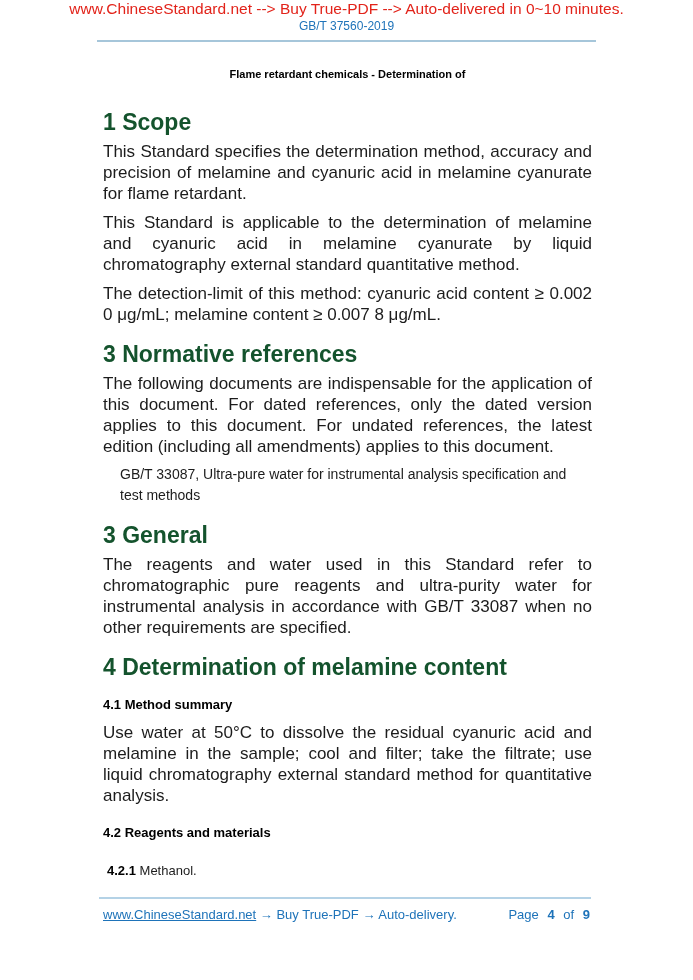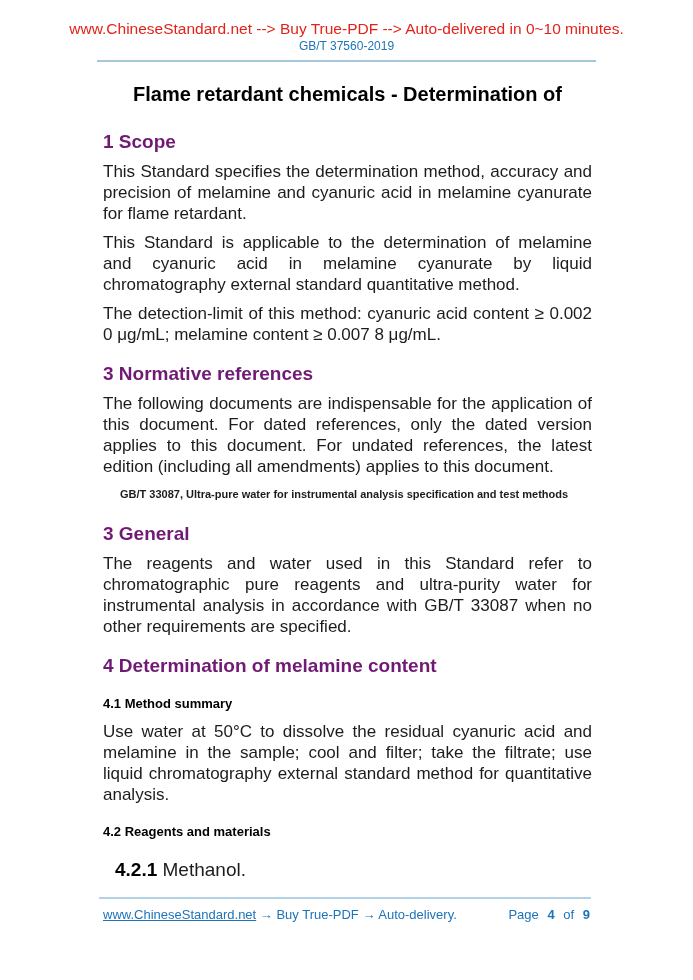--- a/index.html
+++ b/index.html
@@ -10,83 +10,82 @@
   body {
     position: relative;
     width: 693px;
     height: 980px;
     font-family: "Liberation Sans", "DejaVu Sans", sans-serif;
     color: #1c1c1c;
     overflow: hidden;
   }
 
   
-  .page-header { text-align: center; padding-top: 20px; }
+  .page-header { text-align: center; }
   .promo {
     color: #e2231a;
     font-size: 15.5px;
     line-height: 18px;
     white-space: nowrap;
   }
   .std-code {
     color: #1e73b9;
     font-size: 12px;
     line-height: 15px;
     margin-top: 1px;
   }
   .rule { height: 0; border-top: 2px solid #a6c6da; }
   .top-rule { width: 499px; margin: 6px auto 0 97px; }
 
   
   .content { width: 489px; margin-left: 103px; }
 
   .doc-title {
-    font-size: 20px;
+    font-size: 11px;
     font-weight: bold;
     color: #000;
     text-align: center;
     line-height: 37px;
     margin: 14px 0 0;
   }
   .doc-title span { display: block; }
 
   h2.sec {
-    font-size: 19px;
+    font-size: 23px;
     font-weight: bold;
-    color: #701a75;
+    color: #14532d;
     line-height: 22px;
     margin: 18px 0 0;
   }
   h3.sub {
     font-size: 13px;
     font-weight: bold;
     color: #000;
     line-height: 18px;
     margin: 18px 0 0;
   }
   p.bp {
     font-size: 17px;
     line-height: 21px;
     text-align: justify;
     margin: 8px 0 0;
   }
   .mt18 { margin-top: 18px; }
   .mt14 { margin-top: 14px; }
   .mt12 { margin-top: 12px; }
   .ref-entry {
-    font-size: 11px;
+    font-size: 14px;
     line-height: 21px;
     margin: 7px 0 0;
     padding-left: 17px;
-    font-weight: bold;
   }
   .clause {
-    font-size: 19px;
+    font-size: 13px;
     line-height: 18px;
-    margin: 20px 12px 0;
+    margin: 20px 4px 0;
   }
   .clause .num { font-weight: bold; color: #000; }
 
   
   .page-footer { position: absolute; left: 0; top: 897px; width: 624px; }
   .bottom-rule { width: 492px; margin-left: 99px; border-top-color: #b4d2e6; }
   .footer-row {
     width: 487px;
     margin: 8px 0 0 103px;
     display: flex;

